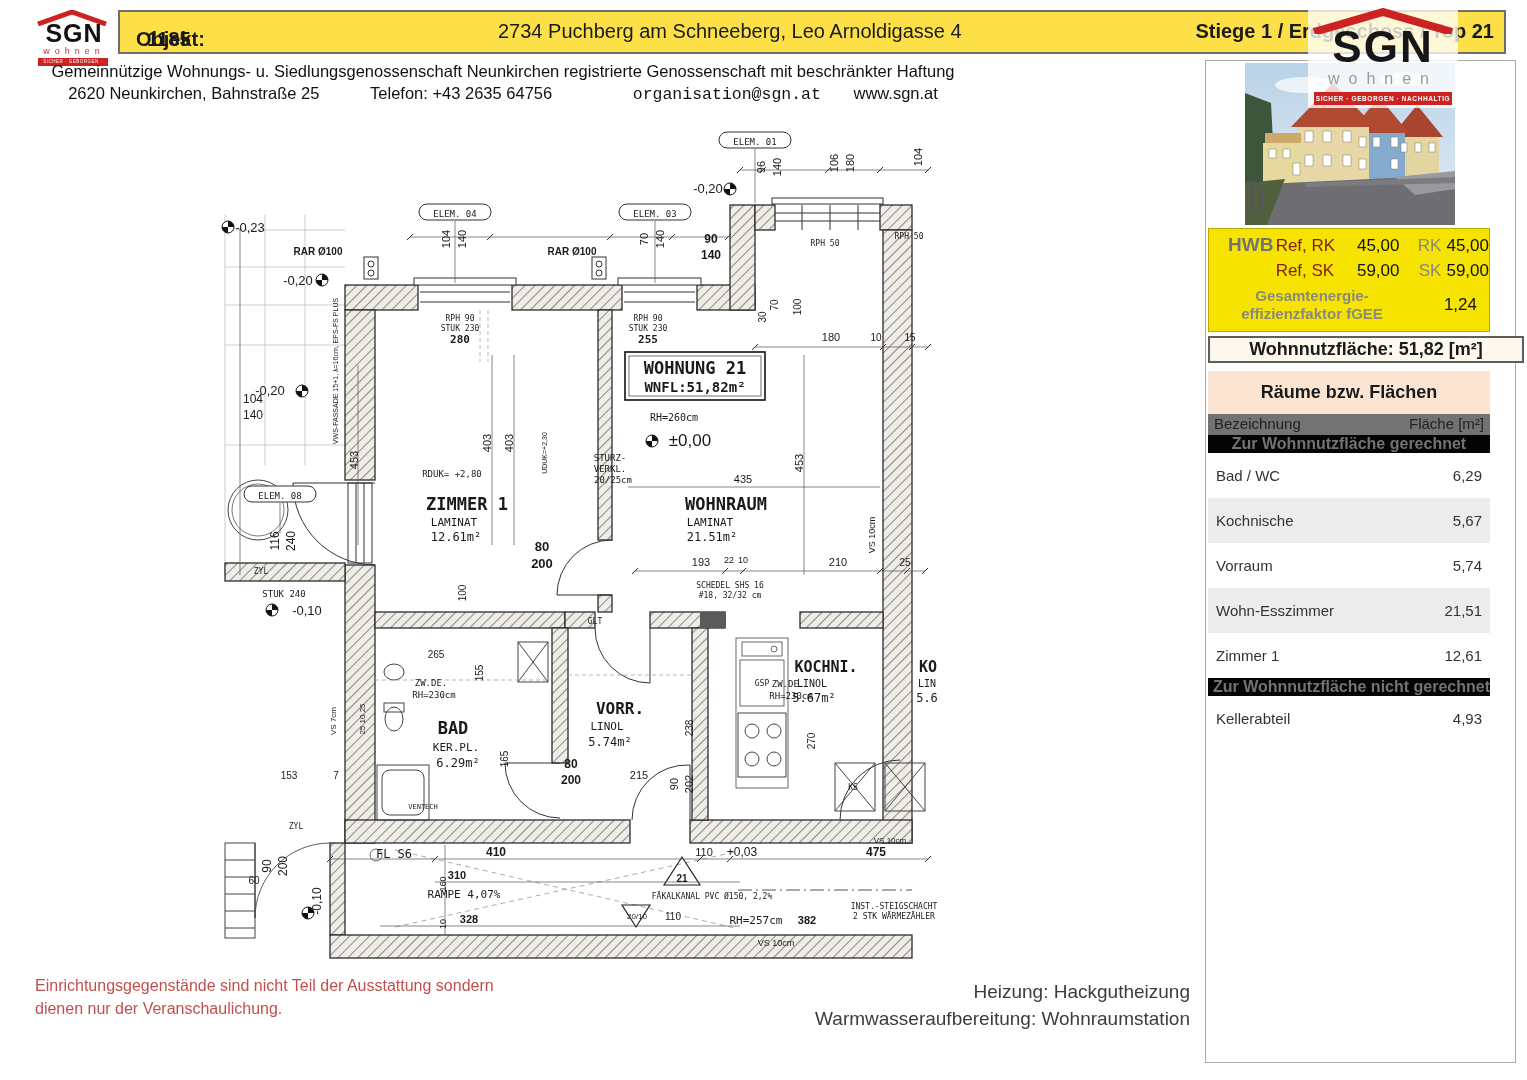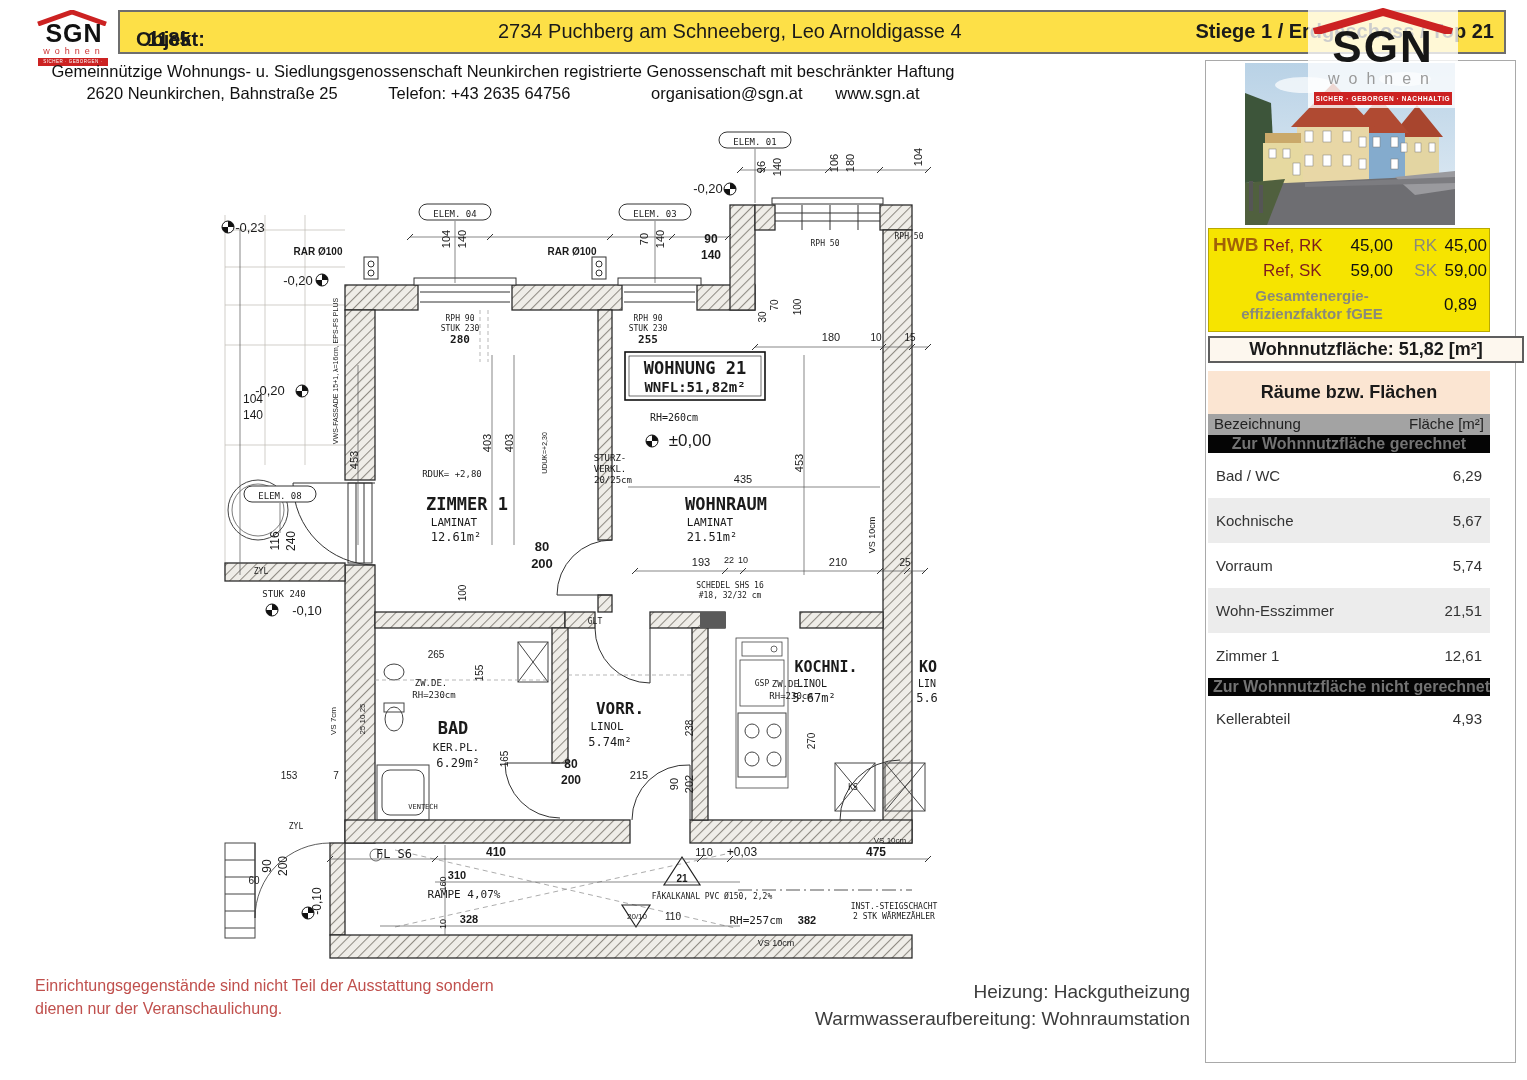--- a/index.html
+++ b/index.html
@@ -18,55 +18,55 @@
        border:2px solid #6e6e6e;box-sizing:border-box;}
   .hdr span{position:absolute;top:8px;font-size:20px;white-space:nowrap;}
   .hdr .objekt{left:16px;font-weight:bold;}
   .hdr .addr{left:378px;}
   .hdr .unit{right:10px;font-weight:bold;}
 
   .company{position:absolute;left:28px;top:62px;width:950px;font-size:16.5px;color:#111;text-align:center;}
   .company .l2{margin-top:3px;}
   .company .seg{margin-right:0;}
   .company .s-tel{margin-left:46px;}
-  .company .s-mail{margin-left:76px;}
+  .company .s-mail{margin-left:76px;font-family:Liberation Mono, monospace;}
   .company .s-web{margin-left:28px;}
 
   
   .sidebar{position:absolute;left:1205px;top:60px;width:311px;height:1003px;
            border:1.5px solid #a9a9a9;box-sizing:border-box;background:#fff;}
   .photo{position:absolute;left:1245px;top:63px;width:210px;height:162px;}
 
   .wm-logo{position:absolute;left:1308px;top:6px;width:150px;height:102px;
            background:rgba(255,255,255,.78);text-align:center;}
   .wm-logo .roof{position:absolute;left:2px;top:2px;width:146px;height:26px;}
   .wm-logo .sgn{position:absolute;left:0;top:16px;width:150px;font-weight:bold;font-size:44px;letter-spacing:2px;color:#161616;}
   .wm-logo .woh{position:absolute;left:0;top:64px;width:150px;font-size:16px;letter-spacing:9px;color:#9a9a9a;}
   .wm-logo .bar{position:absolute;left:6px;top:86px;width:138px;height:13px;background:#c22;
                 color:#fff;font-size:6.5px;line-height:13px;letter-spacing:.6px;font-weight:bold;}
 
   .hwb{position:absolute;left:1208px;top:228px;width:282px;height:104px;background:#f6e400;
        border:1px solid #b9a900;box-sizing:border-box;font-size:17px;}
   .hwb .row{display:flex;align-items:baseline;margin-top:5px;}
-  .hwb .c-hwb{width:50px;padding-left:4px;font-weight:bold;color:#a16207;font-size:19px;}
+  .hwb .c-hwb{width:50px;padding-left:19px;font-weight:bold;color:#737373;font-size:19px;}
   .hwb .c-l1{width:64px;color:#7f1d1d;}
   .hwb .c-v1{width:66px;text-align:right;color:#111;}
   .hwb .c-l2{width:44px;text-align:right;color:#8a8a7a;}
   .hwb .c-v2{width:50px;text-align:right;color:#111;}
   .hwb .fg{display:flex;margin-top:6px;}
   .hwb .fg .lab{width:206px;text-align:center;color:#8a8a7a;font-weight:bold;font-size:15px;line-height:18px;}
   .hwb .fg .val{width:62px;text-align:right;color:#111;padding-top:8px;}
 
   .wnf{position:absolute;left:1208px;top:336px;width:316px;height:27px;background:#fdf7ee;
        border:2px solid #5e5e5e;box-sizing:border-box;text-align:center;
        font-weight:bold;font-size:18px;line-height:23px;}
 
   .rtable{position:absolute;left:1208px;top:371px;width:282px;border-collapse:collapse;font-size:15px;}
   .rtable .title td{background:#fbe5d2;font-weight:bold;font-size:18px;text-align:center;padding:11px 0;}
-  .rtable .subhdr td{background:#a3a3a3;font-size:15px;color:#222;padding:1px 6px 3px;}
+  .rtable .subhdr td{background:#737373;font-size:15px;color:#222;padding:1px 6px 3px;}
   .rtable .subhdr td:last-child{text-align:right;}
   .rtable .blackbar td{background:#050505;color:#737373;font-weight:bold;font-size:16px;text-align:center;padding:0 0;}
   .rtable tbody.zebra tr:nth-child(even){background:#ececec;}
   .rtable tbody td{padding:14px 8px;color:#333;}
   .rtable tbody td:last-child{text-align:right;}
 
   
   .plan{position:absolute;left:180px;top:115px;width:1010px;height:855px;}
   .plan svg text{fill:#1a1a1a;}
 
@@ -175,21 +175,21 @@
     <span class="c-hwb"></span>
     <span class="c-l1">Ref, SK</span>
     <span class="c-v1">59,00</span>
     <span class="c-l2">SK</span>
     <span class="c-v2">59,00</span>
   </div>
   <div class="fg">
     <span class="lab">
       <span>Gesamtenergie-</span><br><span>effizienzfaktor fGEE</span>
     </span>
-    <span class="val">0,89</span>
+    <span class="val">1,24</span>
   </div>
 </div>
 
 <div class="wnf">Wohnnutzfläche: 51,82 [m²]</div>
 
 <table class="rtable">
   <thead>
     <tr class="title">
         <td colspan="2">Räume bzw. Flächen</td>
       </tr>

